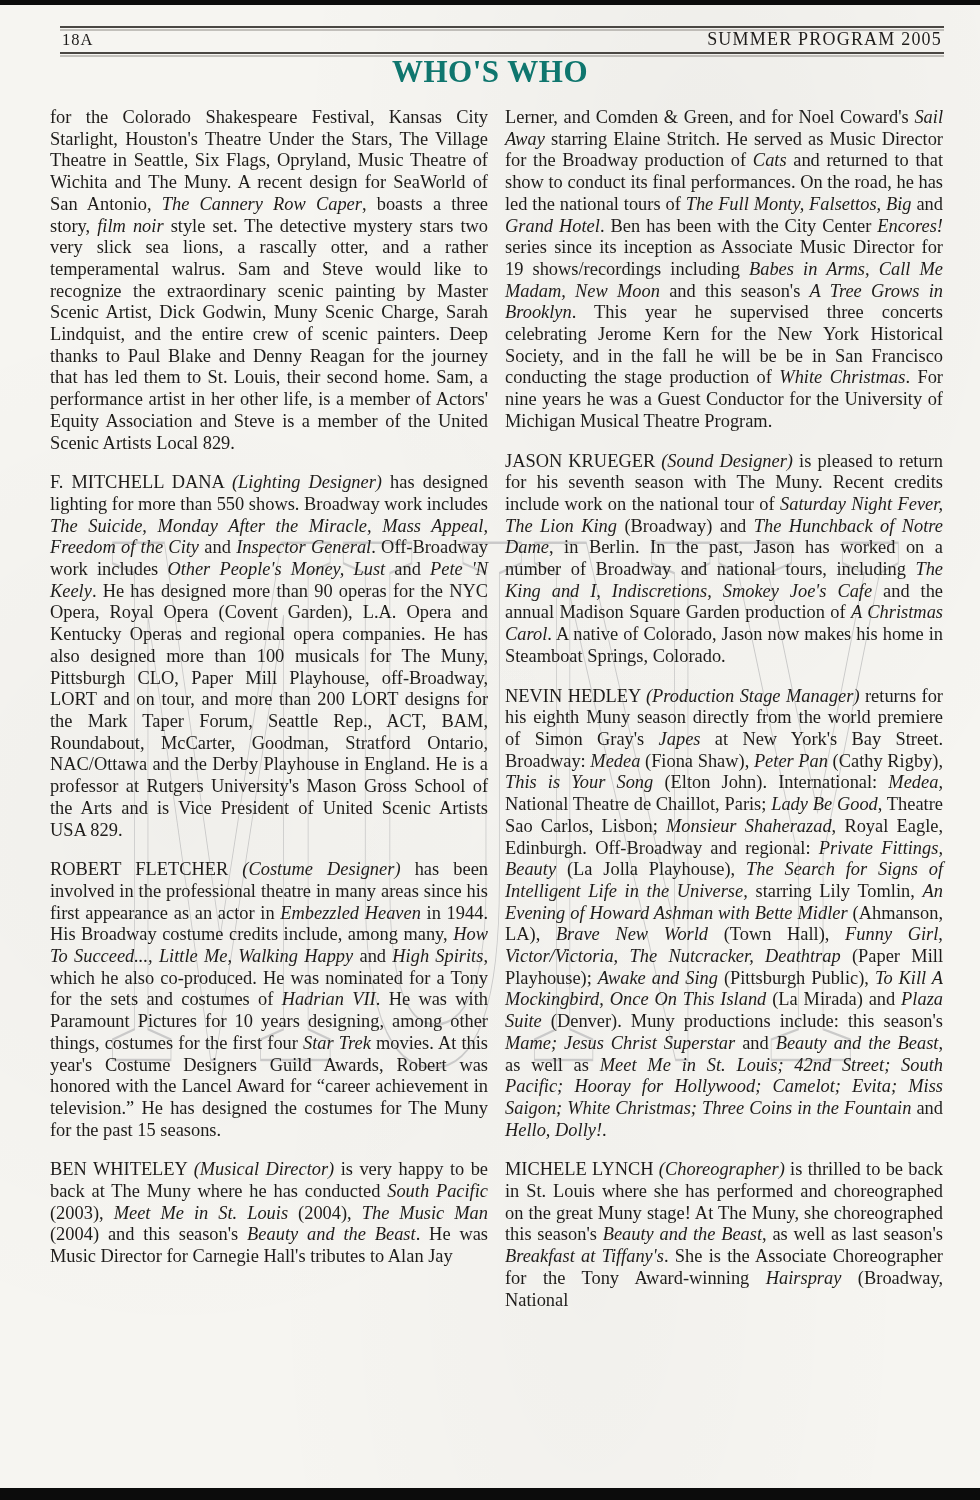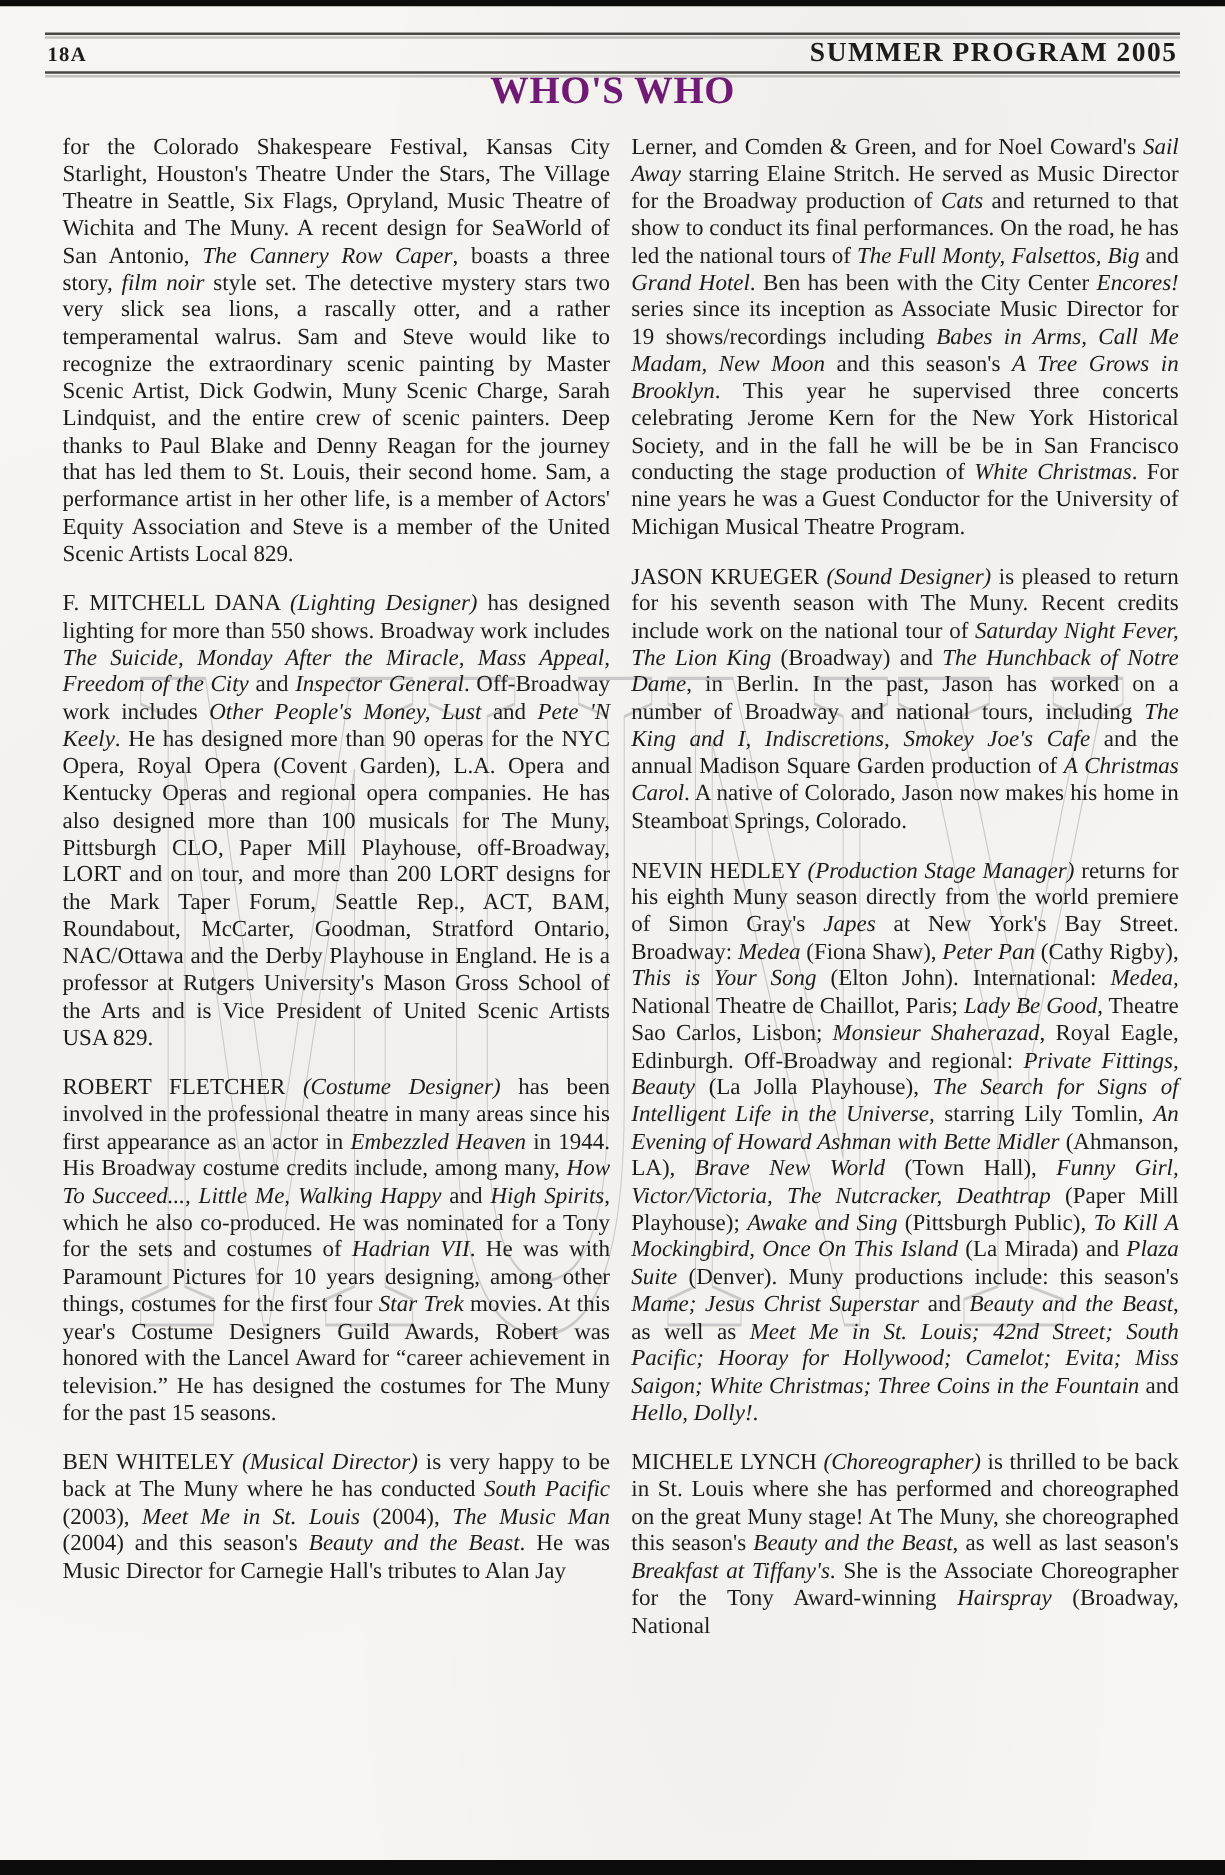--- a/index.html
+++ b/index.html
@@ -13,29 +13,29 @@
       radial-gradient(ellipse at 60% 85%, rgba(0,0,0,0.020), transparent 40%),
       #f6f5f1;
   }
   .page{position:absolute;inset:0;}
   .bar{position:absolute;left:0;right:0;background:#0c0c0c;}
   .bar.top{top:0;height:5px;}
   .bar.bottom{bottom:0;height:12px;}
 
   .watermark{position:absolute;left:0;top:0;pointer-events:none;opacity:.85;}
 
-  header{position:absolute;top:26px;left:36px;right:36px;font-weight:bold;}
+  header{position:absolute;top:26px;left:60px;right:36px;}
   .rule{height:2px;background:#4a4743;box-shadow:0 3px 0 rgba(110,105,100,0.38);}
   .hrow{display:flex;justify-content:space-between;align-items:baseline;padding:1px 2px 2px;}
   .pageno{font-size:16.5px;letter-spacing:1px;}
-  .program{font-size:22px;letter-spacing:1.2px;}
+  .program{font-size:18px;letter-spacing:1.2px;}
 
   h1{
     position:absolute;top:54px;left:0;right:0;margin:0;
-    text-align:center;font-size:31px;font-weight:bold;letter-spacing:0.5px;color:#701a75;
+    text-align:center;font-size:31px;font-weight:bold;letter-spacing:0.5px;color:#0f766e;
   }
 
   .cols{position:absolute;top:107px;left:50px;right:37px;display:flex;gap:17px;z-index:1;}
   .col{flex:1 1 0;min-width:0;}
   p.bio{
     margin:0 0 18px 0;
     font-size:18.4px;line-height:21.7px;
     text-align:justify;
   }
   p.bio:last-child{margin-bottom:0;}

